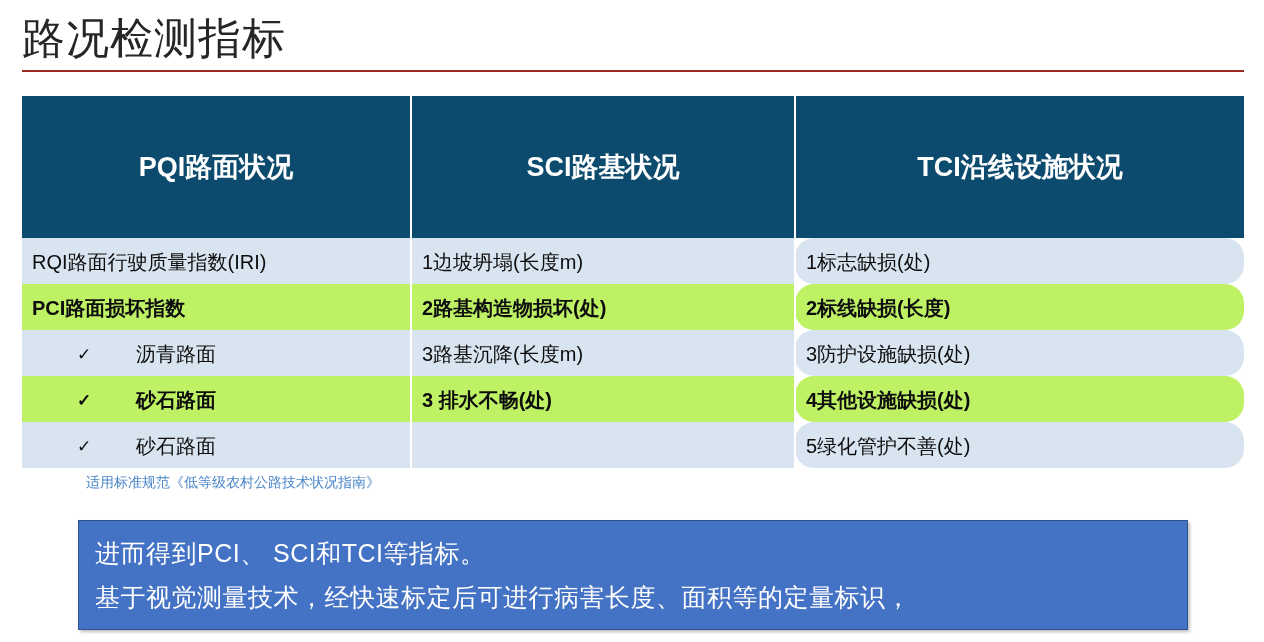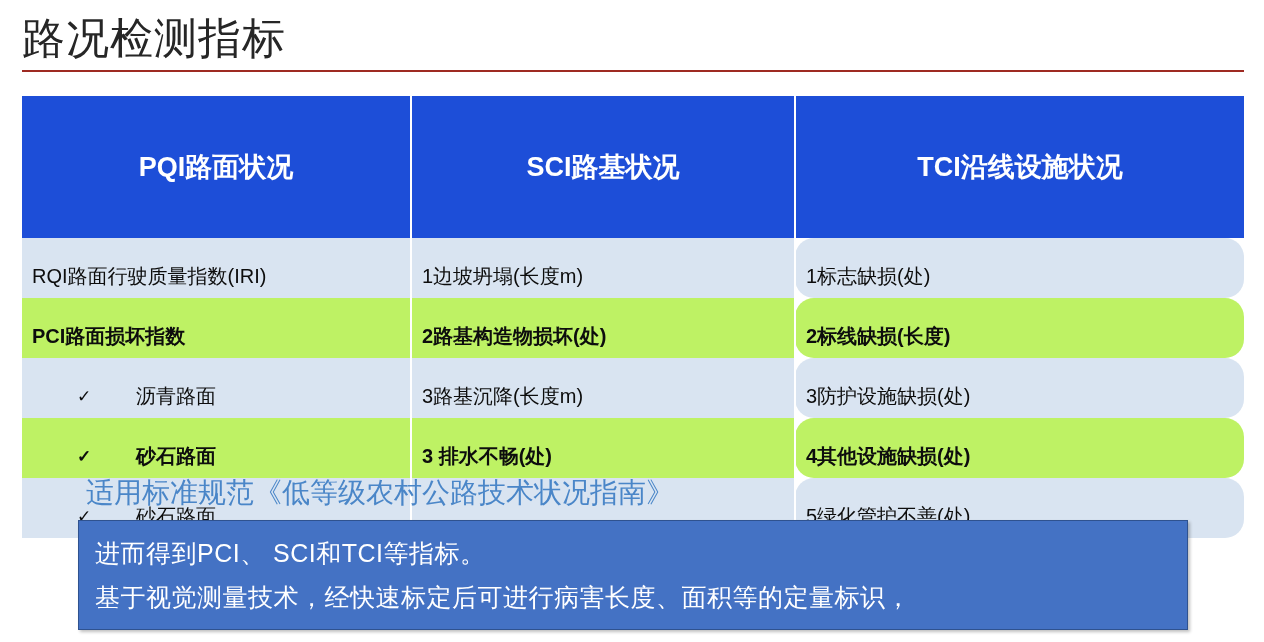--- a/index.html
+++ b/index.html
@@ -39,39 +39,39 @@
   }
   table.matrix {
     position: absolute;
     left: 22px;
     top: 96px;
     width: 1222px;
     border-collapse: collapse;
     table-layout: fixed;
   }
   table.matrix th {
-    background: #1d4ed8;
+    background: #0c4a6e;
     color: #ffffff;
     font-size: 27px;
     font-weight: bold;
     height: 142px;
     vertical-align: middle;
     text-align: center;
     border-right: 2px solid #ffffff;
     padding: 0 6px;
     margin-left: 17px;
   }
   table.matrix th:last-child {
     border-right: none;
   }
   table.matrix td {
     font-size: 20px;
     color: #0d0d0d;
     height: 40px;
-    padding: 18px 8px 2px 10px;
+    padding: 4px 8px 2px 10px;
     vertical-align: middle;
     border-right: 2px solid #ffffff;
     white-space: nowrap;
     overflow: hidden;
     margin-left: 12px;
   }
   table.matrix td:last-child {
     border-right: none;
     border-radius: 19px;
   }
@@ -94,21 +94,21 @@
     color: #0d0d0d;
   }
   .check-text {
     display: inline-block;
     font-size: 20px;
   }
   .standard-note {
     position: absolute;
     left: 86px;
     top: 474px;
-    font-size: 28px;
+    font-size: 14px;
     color: #4a86c8;
     white-space: nowrap;
   }
   .callout {
     position: absolute;
     left: 78px;
     top: 520px;
     width: 1110px;
     height: 110px;
     background: #4472c4;

